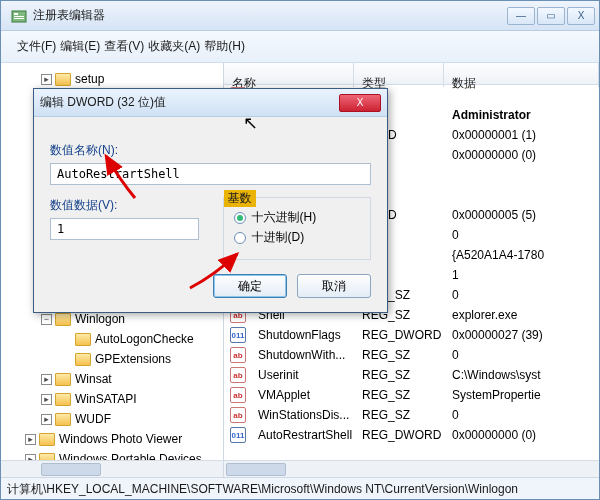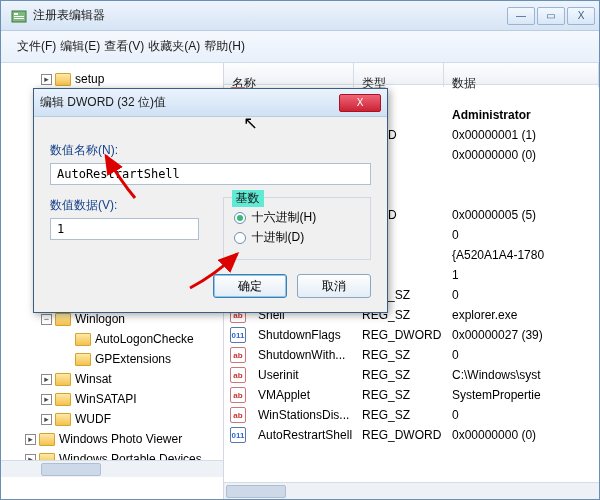--- a/index.html
+++ b/index.html
@@ -33,21 +33,21 @@
 .dialog{position:absolute;left:33px;top:88px;width:355px;background:#f0f0f0;border:1px solid #3b5d82;box-shadow:2px 2px 8px rgba(0,0,0,.35)}
 .dtb{height:28px;background:linear-gradient(#eaf3fd,#cfe1f5);display:flex;align-items:center;padding:0 6px;border-bottom:1px solid #b8cde2}
 .dtb .ttl{flex:1;color:#1a1a1a}
 .dclose{width:42px;height:18px;background:linear-gradient(#e67,#c23);border:1px solid #a12;border-radius:2px;color:#fff;display:flex;align-items:center;justify-content:center;font-size:10px}
 .dbody{padding:25px 16px 14px 16px}
 .flabel{color:#15428b;margin-bottom:4px}
 .tin{width:100%;height:22px;border:1px solid #aebfd2;background:#fff;padding:2px 6px;font-family:Consolas,monospace}
 .drow{display:flex;gap:24px;margin-top:12px}
 .col{flex:1}
 .grp{border:1px solid #cfd8e3;padding:8px 10px 10px 10px;position:relative}
-.grp .gt{position:absolute;top:-8px;left:8px;background:#5eead4;padding:0 4px;color:#1a1a1a}
+.grp .gt{position:absolute;top:-8px;left:0;background:#eab308;padding:0 4px;color:#1a1a1a}
 .radio{display:flex;align-items:center;margin:3px 0;gap:6px}
 .rb{width:12px;height:12px;border:1px solid #6a8fb5;border-radius:50%;display:inline-flex;align-items:center;justify-content:center;background:#fff}
 .rb.on::after{content:"";width:6px;height:6px;background:#3b7;border-radius:50%}
 .dbtns{display:flex;justify-content:flex-end;gap:10px;margin-top:14px}
 .btn{width:74px;height:24px;border:1px solid #8aa6c1;background:linear-gradient(#fefefe,#e3ecf6);border-radius:3px;display:flex;align-items:center;justify-content:center}
 .btn.primary{border:1px solid #3c7fb1;box-shadow:0 0 0 1px #8cc6ef inset}
 .cursor{position:absolute;left:243px;top:112px;font-size:18px;color:#000;pointer-events:none}
 .arrow{position:absolute;pointer-events:none}
 .arrow svg{overflow:visible}
 </style>
@@ -322,20 +322,21 @@
       <div class="hsb">
           <div class="thumb" style="left:2px;width:60px"></div>
         </div>
     </div>
   </div>
 
   <div class="hsb" style="position:absolute;left:1px;bottom:23px;width:222px">
       <div class="thumb" style="left:40px;width:60px"></div>
     </div>
 
+  <div class="status">计算机\HKEY_LOCAL_MACHINE\SOFTWARE\Microsoft\Windows NT\CurrentVersion\Winlogon</div>
 </div>
 
 <div class="dialog">
   <div class="dtb">
     <span class="ttl">编辑 DWORD (32 位)值</span>
     <div class="dclose">X</div>
   </div>
   <div class="dbody">
     <div class="flabel">数值名称(N):</div>
     <input class="tin" readonly="" value="AutoRestrartShell" style="">

